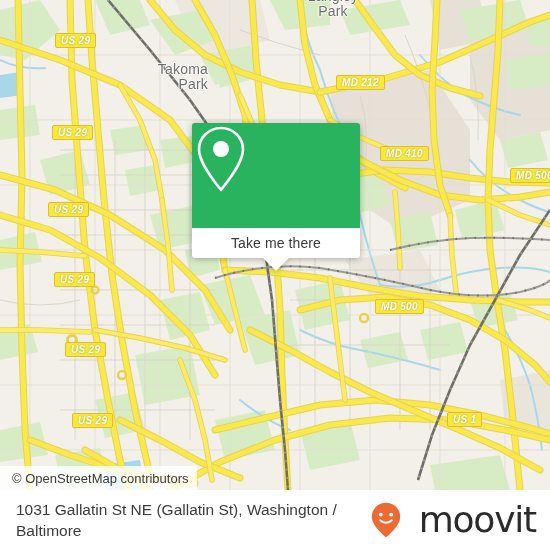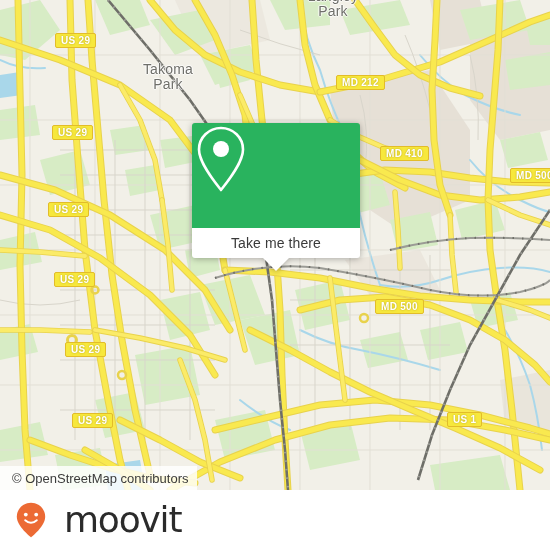--- a/index.html
+++ b/index.html
@@ -65,20 +65,21 @@
     border: 1.5px solid #e2bc2a;
     border-radius: 2px;
     color: #ffffff;
     font-family: "Liberation Sans", sans-serif;
     font-size: 10px;
     font-weight: bold;
     letter-spacing: .3px;
     white-space: nowrap;
     box-sizing: border-box;
     text-shadow: 0 0 2px rgba(120,100,10,.55);
+    font-style: italic;
   }
 
   
   #popup {
     position: absolute;
     left: 192px;
     top: 123px;
     width: 168px;
     filter: drop-shadow(0 1px 3px rgba(0,0,0,.30));
   }
@@ -407,21 +408,21 @@
       <path class="metrot" d="M215 278 Q265 262 320 268 Q380 278 430 290 Q480 300 520 292 Q545 286 550 280"></path>
       <path class="metro" d="M390 250 Q430 240 470 238 Q510 237 550 240"></path>
       <path class="metrot" d="M390 250 Q430 240 470 238 Q510 237 550 240"></path>
 
       <circle cx="72" cy="340" r="4.5" fill="none" stroke="#e8d24c" stroke-width="3"></circle>
       <circle cx="95" cy="290" r="3.5" fill="none" stroke="#e8d24c" stroke-width="2.5"></circle>
       <circle cx="122" cy="375" r="4" fill="none" stroke="#e8d24c" stroke-width="2.5"></circle>
       <circle cx="364" cy="318" r="4" fill="none" stroke="#e8d24c" stroke-width="2.5"></circle>
     </svg>
 
-    <div class="place-label" style="left:128px; top:62px; width:80px;">Takoma
+    <div class="place-label" style="left:128px; top:62px; width:80px;text-align:right;">Takoma
 Park</div>
     <div class="place-label" style="left:290px; top:-11px; width:86px;">Langley
 Park</div>
 
     <div class="shield" style="left:55px;  top:33px;">
         <span>US 29</span>
       </div>
     <div class="shield" style="left:52px;  top:125px;">
         <span>US 29</span>
       </div>
@@ -465,20 +466,21 @@
       </div>
       <div id="popup-tail"></div>
     </div>
 
     <div id="attribution">
       <span>© OpenStreetMap contributors</span>
     </div>
   </div>
 
   <div id="footer">
+    <div id="footer-title">1031 Gallatin St NE (Gallatin St), Washington / Baltimore</div>
     <div id="brand">
       <svg id="brand-mark" viewBox="0 0 30 36">
         <path d="M15 0.8 C7.1 0.8 0.8 7 0.8 14.7 C0.8 24.4 15 35.2 15 35.2 C15 35.2 29.2 24.4 29.2 14.7 C29.2 7 22.9 0.8 15 0.8 Z" fill="#ec6a34"></path>
         <circle cx="9.8" cy="12.6" r="1.9" fill="#ffffff"></circle>
         <circle cx="20.2" cy="12.6" r="1.9" fill="#ffffff"></circle>
         <path d="M9.2 18.2 Q15 23.4 20.8 18.2" fill="none" stroke="#ffffff" stroke-width="1.9" stroke-linecap="round"></path>
       </svg>
       <span id="brand-name">moovit</span>
     </div>
   </div>

